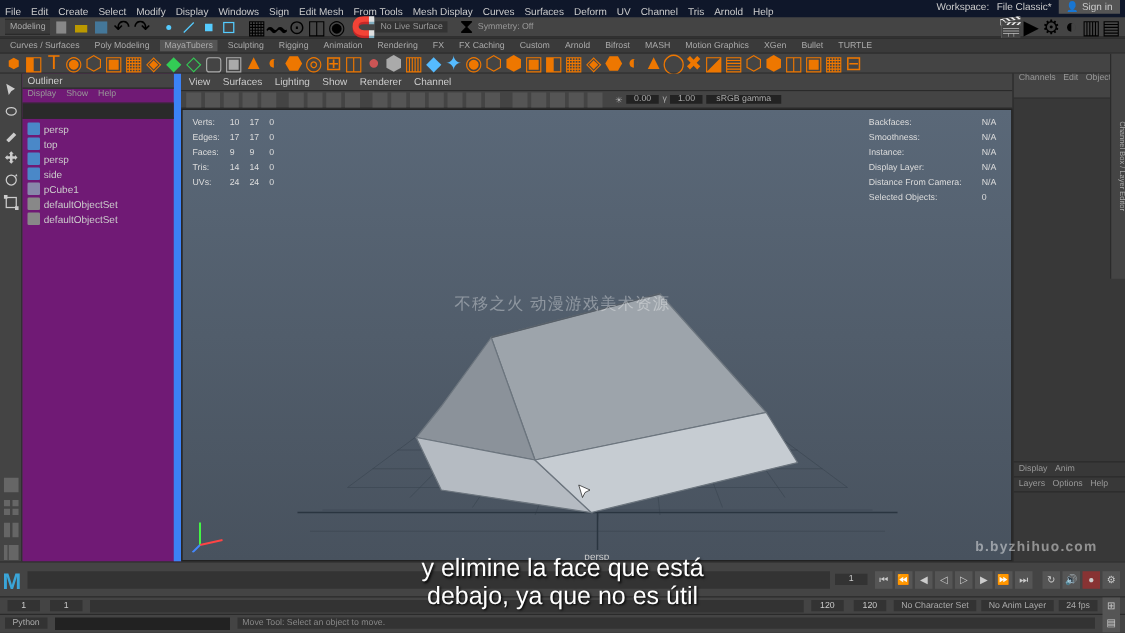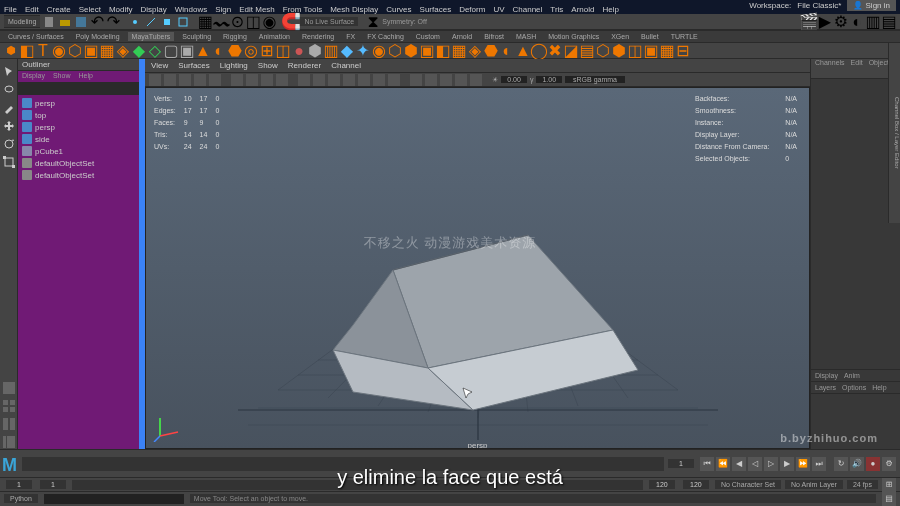--- a/index.html
+++ b/index.html
@@ -553,13 +553,14 @@
   <span class="lbl">Python</span>
   <span style="background:#222;width:140px;height:10px"></span>
   <span class="msg">Move Tool: Select an object to move.</span>
   <div class="tl-btn">▤</div>
 </div>
 
 <div class="watermark">不移之火 动漫游戏美术资源</div>
 <div class="wm-text">b.byzhihuo.com</div>
 <div class="subtitle">
   <div>y elimine la face que está</div>
+  <div>debajo, ya que no es útil</div>
 </div>
 
 </body></html>

